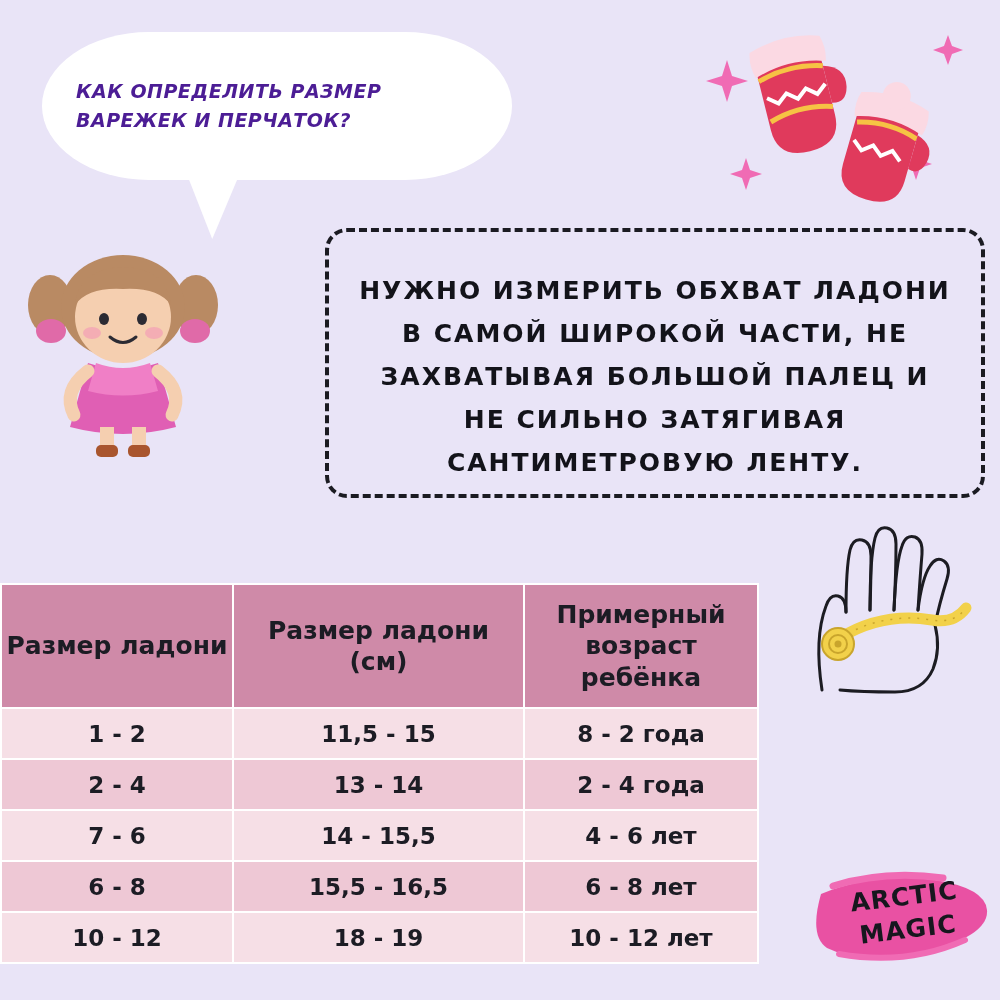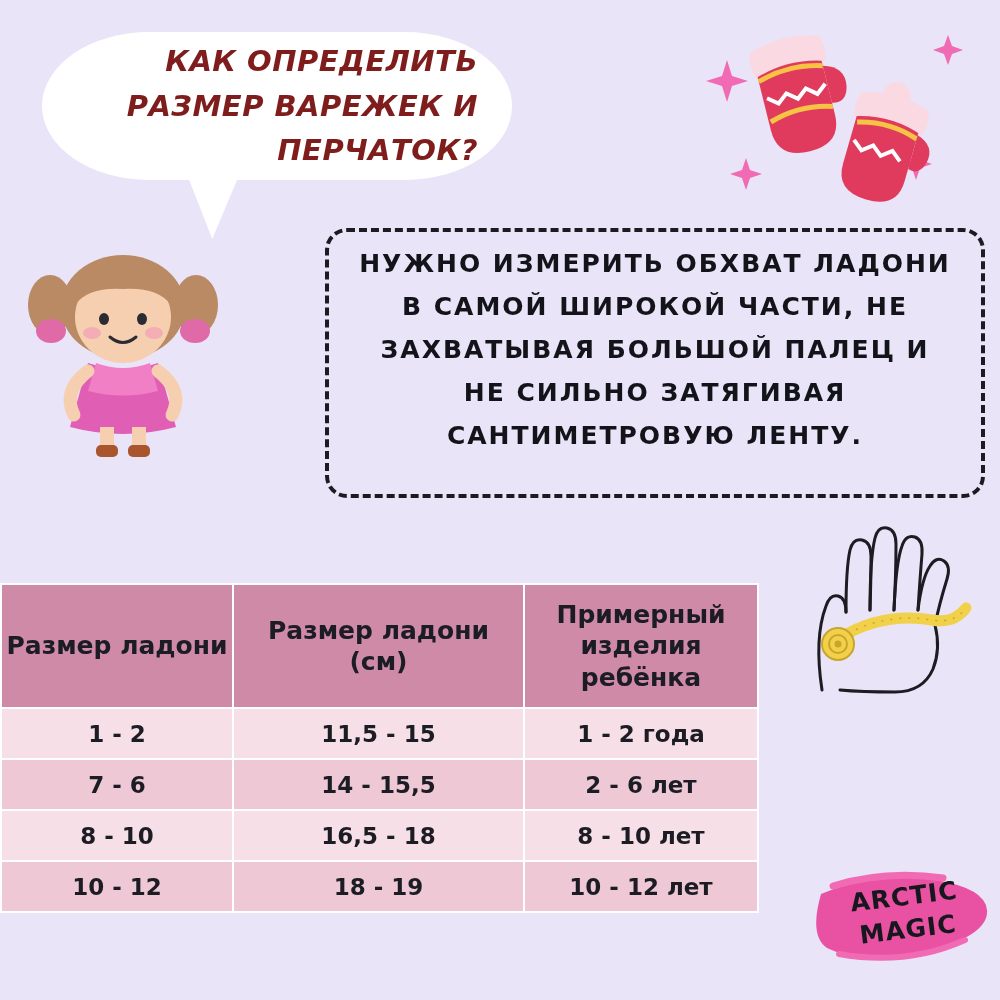--- a/index.html
+++ b/index.html
@@ -27,24 +27,24 @@
     display: flex;
     align-items: center;
     justify-content: center;
     box-sizing: border-box;
     padding: 10px 34px;
   }
   .bubble-text {
     font-family: "DejaVu Sans", sans-serif;
     font-weight: bold;
     font-style: italic;
-    font-size: 29px;
+    font-size: 19px;
     line-height: 1.55;
-    text-align: right;
-    color: #7f1d1d;
+    text-align: left;
+    color: #4c1d95;
     letter-spacing: 0.5px;
   }
   .bubble-tail {
     position: absolute;
     left: 186px;
     top: 158px;
     width: 0;
     height: 0;
     border-left: 22px solid transparent;
     border-right: 44px solid transparent;
@@ -65,21 +65,21 @@
   .instruction {
     position: absolute;
     left: 325px;
     top: 228px;
     width: 660px;
     height: 270px;
     border: 4px dashed #1b1b22;
     border-radius: 22px;
     box-sizing: border-box;
     display: flex;
-    align-items: flex-start;
+    align-items: flex-end;
     justify-content: center;
     padding: 10px 26px;
   }
   .instruction-text {
     font-family: "DejaVu Sans", sans-serif;
     font-weight: bold;
     font-size: 25px;
     line-height: 1.72;
     text-align: center;
     color: #13131a;
@@ -264,38 +264,43 @@
   <table>
     <colgroup>
         <col class="c1">
         <col class="c2">
         <col class="c3">
       </colgroup>
     <thead>
       <tr>
         <th>Размер ладони</th>
         <th>Размер ладони (см)</th>
-        <th>Примерный изделия ребёнка</th>
+        <th>Примерный возраст ребёнка</th>
       </tr>
     </thead>
     <tbody>
       <tr>
         <td>1 - 2</td>
         <td>11,5 - 15</td>
-        <td>1 - 2 года</td>
+        <td>8 - 2 года</td>
+      </tr>
+      <tr>
+        <td>2 - 4</td>
+        <td>13 - 14</td>
+        <td>2 - 4 года</td>
       </tr>
       <tr>
         <td>7 - 6</td>
         <td>14 - 15,5</td>
-        <td>2 - 6 лет</td>
-      </tr>
-      <tr>
-        <td>8 - 10</td>
-        <td>16,5 - 18</td>
-        <td>8 - 10 лет</td>
+        <td>4 - 6 лет</td>
+      </tr>
+      <tr>
+        <td>6 - 8</td>
+        <td>15,5 - 16,5</td>
+        <td>6 - 8 лет</td>
       </tr>
       <tr>
         <td>10 - 12</td>
         <td>18 - 19</td>
         <td>10 - 12 лет</td>
       </tr>
     </tbody>
   </table>
 </div>
 

